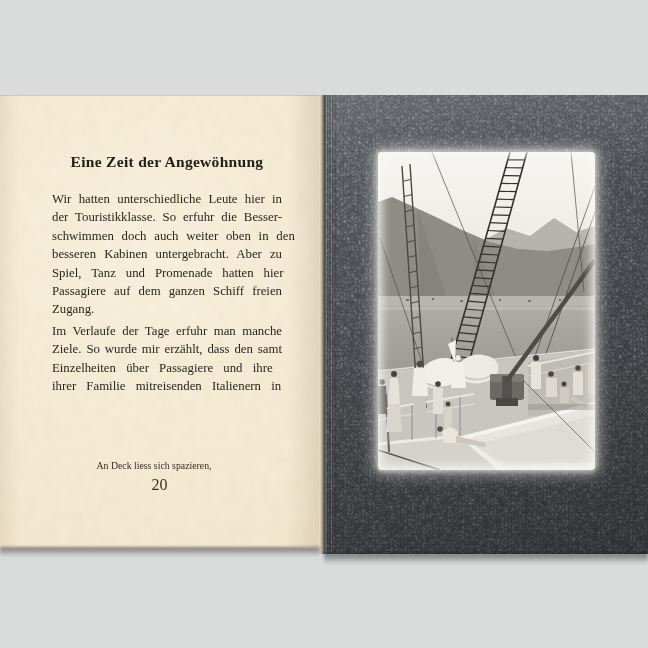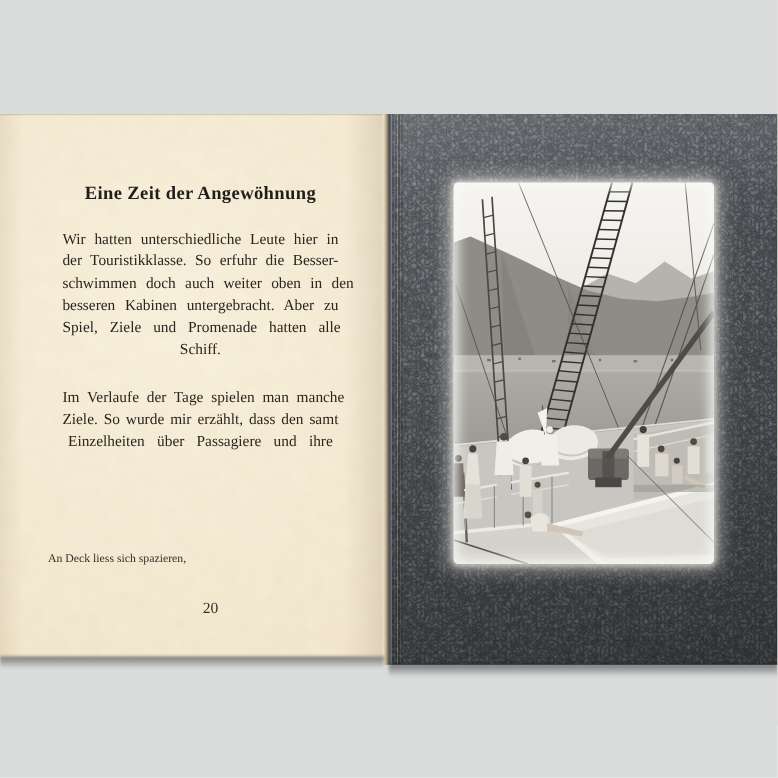--- a/index.html
+++ b/index.html
@@ -13,25 +13,25 @@
   .left-page .paper-tex{position:absolute;inset:0;width:100%;height:100%;
              opacity:.28;mix-blend-mode:multiply;pointer-events:none;}
   .paper-shade{position:absolute;inset:0;pointer-events:none;
              background:linear-gradient(90deg,rgba(120,100,70,.10) 0,rgba(0,0,0,0) 6%,
                         rgba(0,0,0,0) 90%,rgba(120,100,70,.16) 100%),
                         radial-gradient(120% 90% at 45% 35%,rgba(255,255,255,.20) 0,rgba(190,170,130,.10) 100%);}
   .title{position:absolute;left:52px;top:58px;width:230px;text-align:center;
          font-weight:bold;font-size:15.5px;line-height:1.2;letter-spacing:.3px;color:#211e19;}
   .para{position:absolute;left:52px;width:230px;font-size:12.8px;line-height:18.4px;color:#29261f;}
   .para1{top:95px;} .para2{top:227px;}
-  .jline{white-space:nowrap;text-align:center;}
-  .caption{position:absolute;left:40px;top:364px;width:228px;text-align:left;
+  .jline{white-space:nowrap;}
+  .caption{position:absolute;left:40px;top:364px;width:228px;text-align:center;
            font-size:9.8px;line-height:13.5px;color:#352f26;}
-  .pagenum{position:absolute;left:0;top:404px;width:319px;text-align:center;
-           font-size:13px;color:#352f26;padding-left:16px;}
+  .pagenum{position:absolute;left:0;top:381px;width:319px;text-align:center;
+           font-size:16px;color:#352f26;}
 
   
   .spine{position:absolute;left:319px;top:95px;width:7px;height:459px;
          background:linear-gradient(90deg,#efe4c9 0%,#cdbf9f 30%,#8a8478 55%,
                     #4a4c4e 75%,#606468 90%,#3b3e41 100%);}
 
   
   .right-page{position:absolute;left:326px;top:95px;width:322px;height:459px;
               background:#43464a;overflow:hidden;}
   .right-page .leather-tex{position:absolute;inset:0;width:100%;height:100%;opacity:.55;pointer-events:none;}
@@ -74,28 +74,30 @@
     </svg>
     <div class="paper-shade"></div>
 
     <div class="title">Eine Zeit der Angewöhnung</div>
 
     <div class="para para1">
       <div class="jline" style="word-spacing: 4.10313px;">Wir hatten unterschiedliche Leute hier in</div>
       <div class="jline" style="word-spacing: 3.77188px;">der Touristikklasse. So erfuhr die Besser-</div>
       <div class="jline" style="word-spacing: 4.57552px;">schwimmen doch auch weiter oben in den</div>
       <div class="jline" style="word-spacing: 4.87891px;">besseren Kabinen untergebracht. Aber zu</div>
-      <div class="jline" style="word-spacing: 6.70937px;">Spiel, Ziele und Promenade hatten alle</div>
-      <div class="jline last">Schiff.</div>
+      <div class="jline" style="word-spacing: 6.70937px;">Spiel, Tanz und Promenade hatten hier</div>
+      <div class="jline" style="word-spacing: 4.9px;">Passagiere auf dem ganzen Schiff freien</div>
+      <div class="jline last">Zugang.</div>
     </div>
 
     <div class="para para2">
-      <div class="jline" style="word-spacing: 3.26562px;">Im Verlaufe der Tage spielen man manche</div>
+      <div class="jline" style="word-spacing: 3.26562px;">Im Verlaufe der Tage erfuhr man manche</div>
       <div class="jline" style="word-spacing: 1.73661px;">Ziele. So wurde mir erzählt, dass den samt</div>
       <div class="jline" style="word-spacing: 7px;">Einzelheiten über Passagiere und ihre</div>
+      <div class="jline" style="word-spacing: 7px;">ihrer Familie mitreisenden Italienern in</div>
     </div>
 
     <div class="caption">
       <div class="cap-line">An Deck liess sich spazieren,</div>
     </div>
 
     <div class="pagenum">20</div>
   </div>
 
   <div class="spine"></div>

